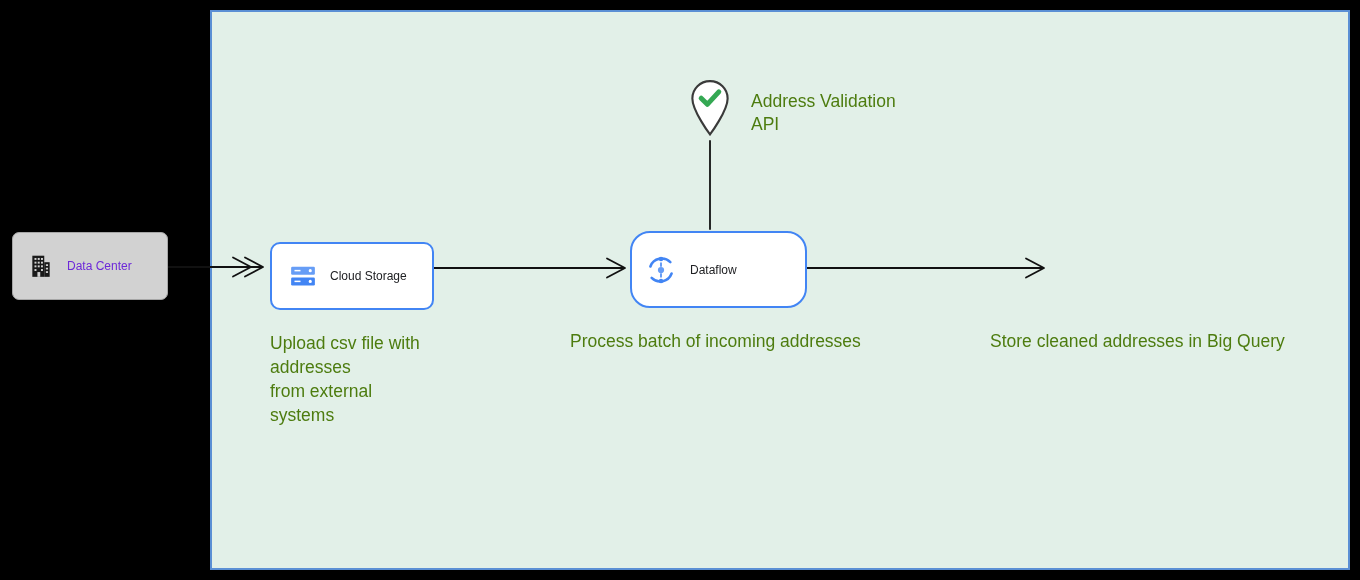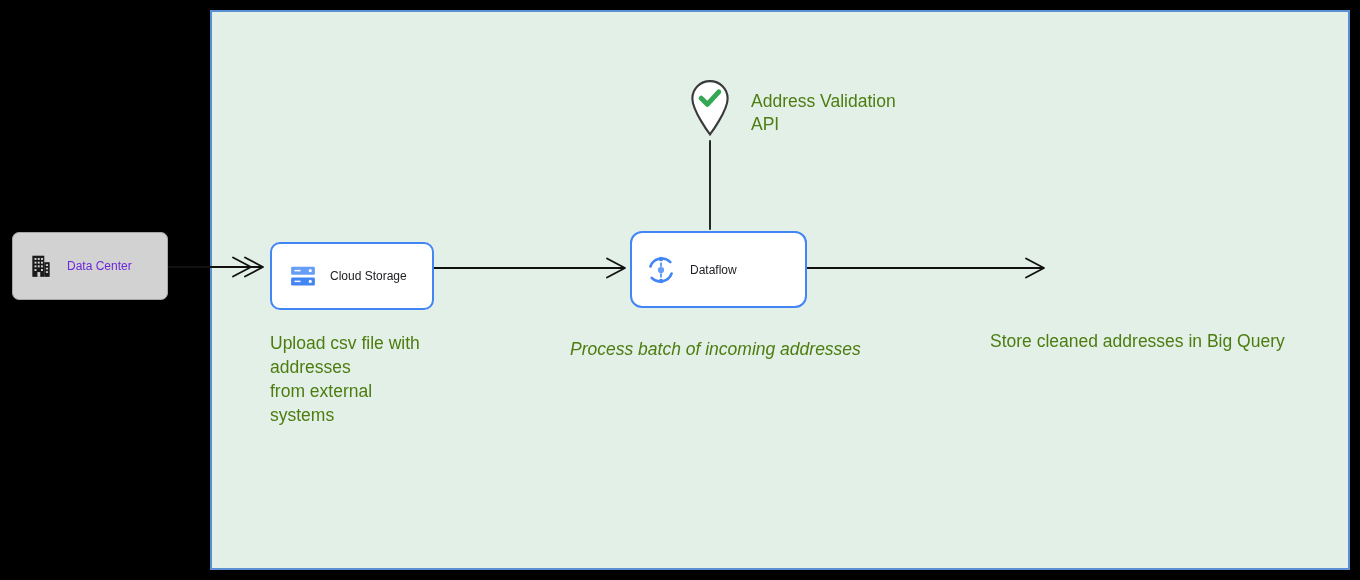--- a/index.html
+++ b/index.html
@@ -23,38 +23,38 @@
   }
 
   .node {
     position:absolute; display:flex; align-items:center;
     background:#ffffff; border:2px solid #4285f4; border-radius:10px;
     padding-left:16px; gap:12px;
   }
   .node .label { font-size:12px; color:#202124; }
 
   .node-cloud-storage { left:270px; top:242px; width:164px; height:68px; }
-  .node-dataflow     { left:630px; top:231px; width:177px; height:77px; border-radius:12px;padding-left:12px; }
+  .node-dataflow     { left:630px; top:231px; width:177px; height:77px; border-radius:20px;padding-left:12px; }
   .node-bigquery     { left:1050px; top:233px; width:160px; height:68px; }
 
   .dc-box {
     position:absolute; left:12px; top:232px; width:156px; height:68px;
     background:#d2d2d2; border:1px solid #a6a6a6; border-radius:7px;
     display:flex; align-items:center; padding-left:15px; gap:13px;
   }
   .dc-box .label { font-size:12px; color:#6d28d9; }
 
   .caption {
     position:absolute; font-size:17.5px; color:#4d7c0f; line-height:24px;
   }
   .pre { white-space:pre-line; }
   .nowrap { white-space:nowrap; }
 
   .cap-cloud-storage { left:270px; top:331px; width:220px; }
-  .cap-dataflow      { left:570px; top:337px;font-style:italic; }
+  .cap-dataflow      { left:570px; top:329px; }
   .cap-bigquery      { left:990px; top:329px; }
 
   .pin-wrap { position:absolute; left:687px; top:77px; width:46px; height:62px; }
   .av-label { position:absolute; left:751px; top:90px; font-size:17.5px; line-height:23px; color:#4d7c0f; }
 
   .icon { display:inline-flex; flex:0 0 auto; }
 </style>
 </head>
 <body>
 

